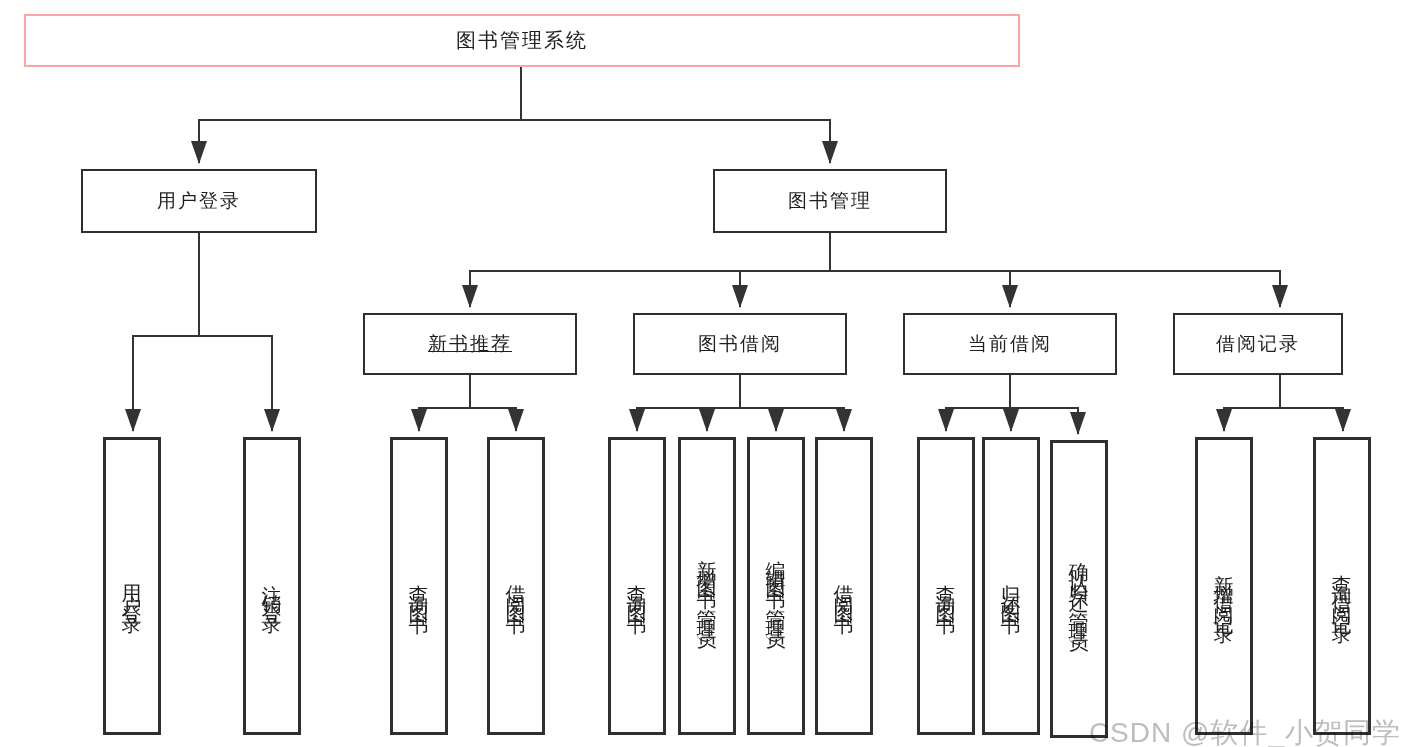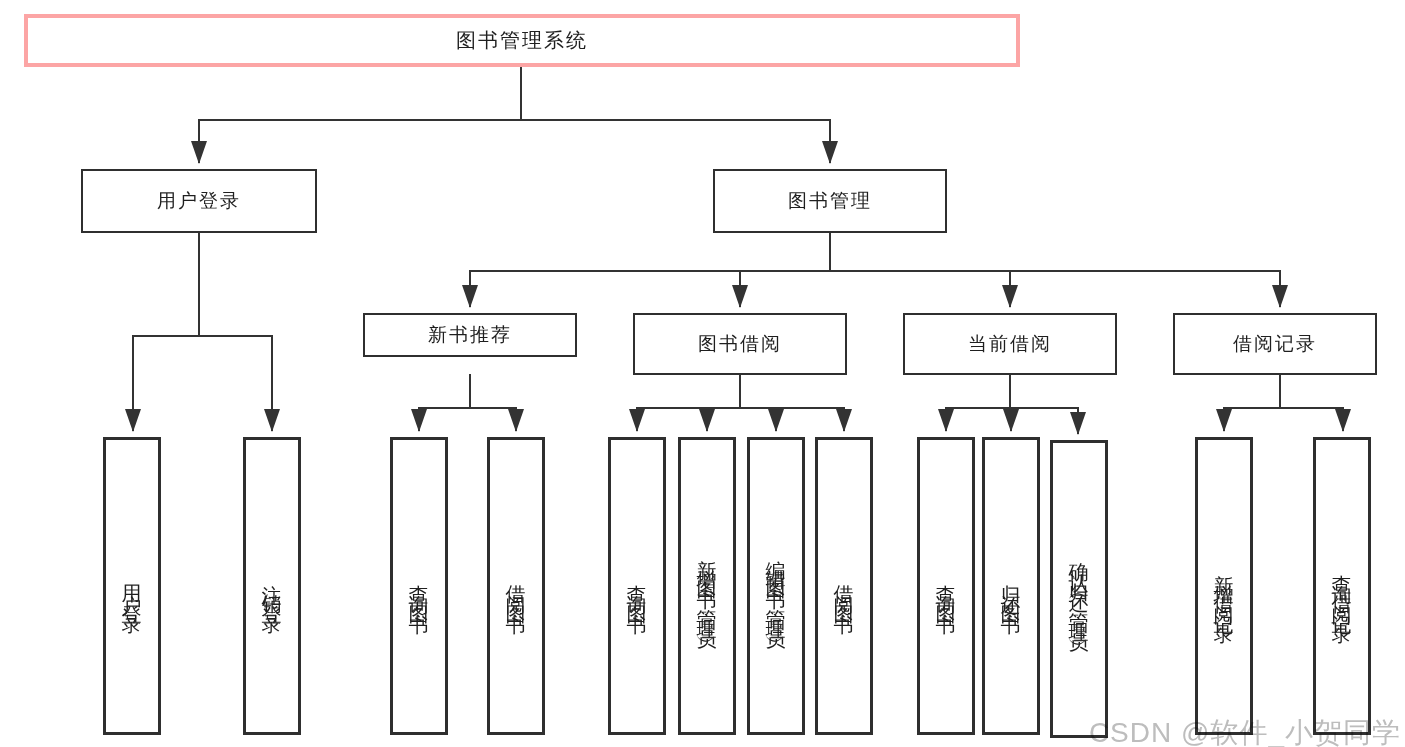--- a/index.html
+++ b/index.html
@@ -35,21 +35,21 @@
     align-items: center;
     justify-content: center;
     z-index: 2;
   }
   .hbox {
     border: 2px solid #2f2f2f;
     font-size: 19px;
     letter-spacing: 2px;
   }
   .rootbox {
-    border: 4px solid #fca5a5;
+    border: 2px solid #fca5a5;
     font-size: 20px;
     letter-spacing: 2px;
   }
   .vbox {
     border: 3px solid #2f2f2f;
     writing-mode: vertical-rl;
     text-orientation: mixed;
     font-size: 20px;
     letter-spacing: 10px;
     line-height: 1;
@@ -132,24 +132,24 @@
       <line x1="1224" y1="407" x2="1224" y2="431" marker-end="url(#ah)"></line>
       <line x1="1343" y1="407" x2="1343" y2="431" marker-end="url(#ah)"></line>
     </g>
   </svg>
 
   <div class="box rootbox" style="left:24px; top:14px; width:996px; height:53px;">图书管理系统</div>
 
   <div class="box hbox" style="left:81px; top:169px; width:236px; height:64px;">用户登录</div>
   <div class="box hbox" style="left:713px; top:169px; width:234px; height:64px;text-align:center;">图书管理</div>
 
-  <div class="box hbox" style="left:363px; top:313px; width:214px; height:44px;">新书推荐</div>
+  <div class="box hbox" style="left:363px; top:313px; width:214px; height:62px;text-decoration:underline;">新书推荐</div>
   <div class="box hbox" style="left:903px; top:313px; width:214px; height:62px;">当前借阅</div>
   <div class="box hbox" style="left:633px; top:313px; width:214px; height:62px;">图书借阅</div>
-  <div class="box hbox" style="left:1173px; top:313px; width:204px; height:62px;">借阅记录</div>
+  <div class="box hbox" style="left:1173px; top:313px; width:170px; height:62px;">借阅记录</div>
 
   <div class="box vbox" style="left:103px; top:437px; width:58px; height:298px;">用户登录</div>
   <div class="box vbox" style="left:243px; top:437px; width:58px; height:298px;">注销登录</div>
 
   <div class="box vbox" style="left:390px; top:437px; width:58px; height:298px;">查询图书</div>
   <div class="box vbox" style="left:487px; top:437px; width:58px; height:298px;">借阅图书</div>
 
   <div class="box vbox" style="left:608px; top:437px; width:58px; height:298px;">查询图书</div>
   <div class="box vbox" style="left:678px; top:437px; width:58px; height:298px;">新增图书（管理员）</div>
   <div class="box vbox" style="left:747px; top:437px; width:58px; height:298px;">编辑图书（管理员）</div>

